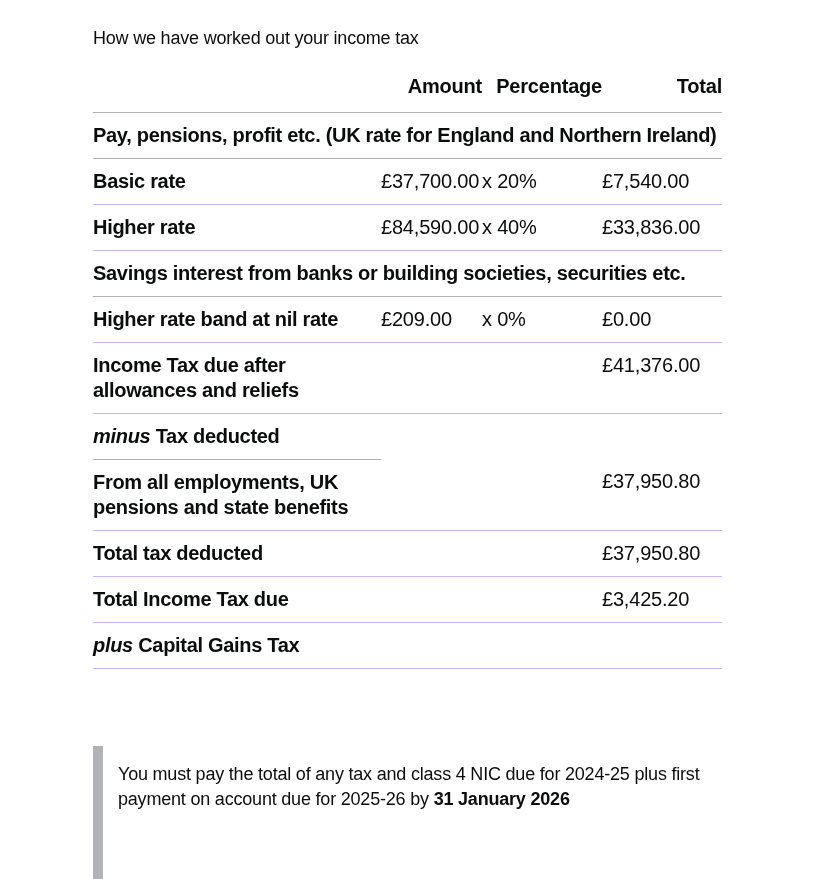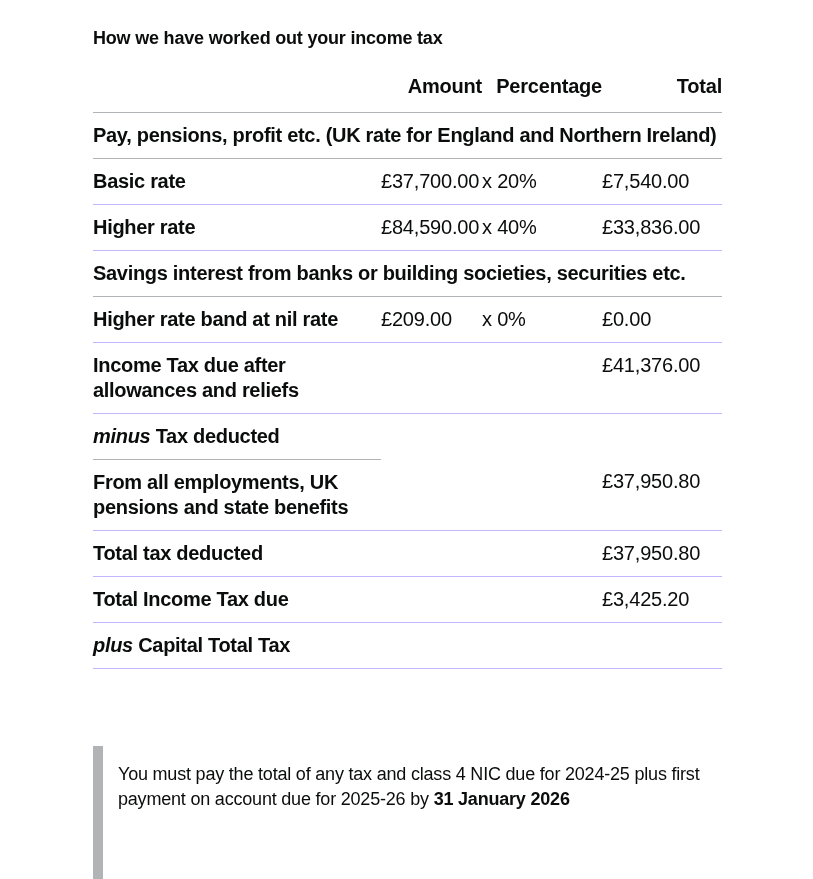--- a/index.html
+++ b/index.html
@@ -15,21 +15,21 @@
       color: #0b0c0c;
       position: relative;
     }
     .container {
       position: absolute;
       left: 93px;
       top: 0;
       width: 629px;
     }
     .heading {
-      font-weight: 700;
+      font-weight: 400;
       font-size: 18px;
       margin: 0;
       padding-top: 26px;
       height: 24px;
       line-height: 24px;
       letter-spacing: -0.2px;
     }
     table {
       width: 629px;
       border-collapse: collapse;
@@ -187,21 +187,21 @@
       </tr>
 
       <tr class="row">
         <td class="label">Total Income Tax due</td>
         <td class="num"></td>
         <td class="num"></td>
         <td class="num">£3,425.20</td>
       </tr>
 
       <tr class="row">
-        <td class="label"><span class="italic">plus</span> <span>Capital Total Tax</span></td>
+        <td class="label"><span class="italic">plus</span> <span>Capital Gains Tax</span></td>
         <td class="num"></td>
         <td class="num"></td>
         <td class="num"></td>
       </tr>
     </tbody>
   </table>
 </div>
 
 <div class="inset">
   <p><span>You must pay the total of any tax and class 4 NIC due for 2024-25 plus first payment on account due for 2025-26 by </span><strong>31 January 2026</strong></p>

